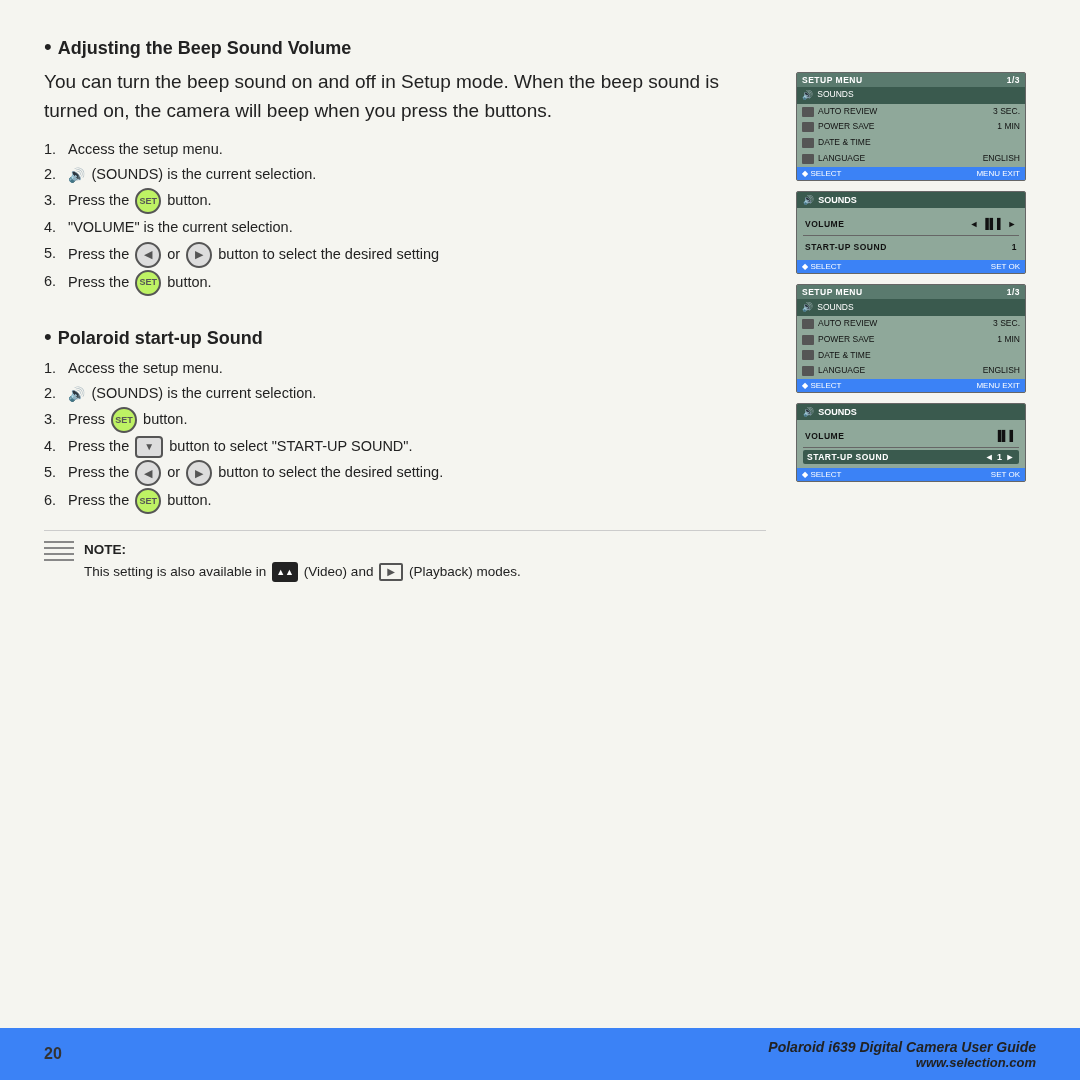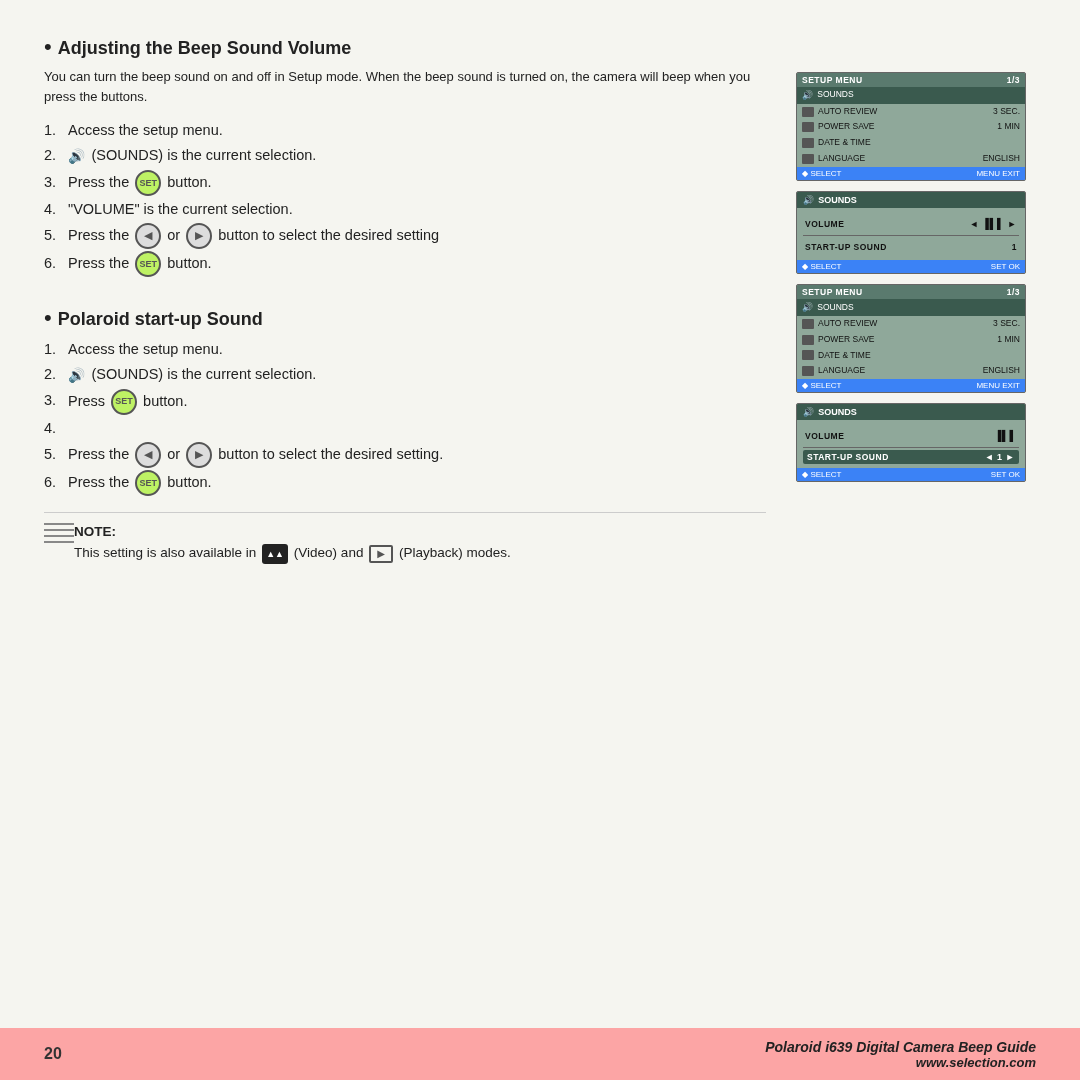--- a/index.html
+++ b/index.html
@@ -44,21 +44,21 @@
     .bullet-heading {
       display: flex;
       align-items: baseline;
       gap: 6px;
     }
     .bullet-dot {
       font-size: 22px;
       line-height: 1;
     }
     p.intro {
-      font-size: 13px;
+      font-size: 19px;
       line-height: 1.55;
       margin-bottom: 12px;
     }
     .steps {
       list-style: none;
       margin-bottom: 16px;
     }
     .steps li {
       font-size: 14.5px;
       line-height: 1.6;
@@ -192,40 +192,41 @@
       font-size: 10px;
     }
     .lcd-divider {
       border-top: 1px solid #666;
       margin: 2px 0;
     }
 
     
     .note-box {
       display: flex;
+      gap: 10px;
       align-items: flex-start;
       margin-top: 10px;
       padding: 8px 0 4px 0;
       border-top: 1px solid #ccc;
     }
     .note-text {
       font-size: 13.5px;
       line-height: 1.6;
     }
     .note-label {
       font-weight: bold;
       font-size: 13.5px;
     }
     
     .page-footer {
       position: absolute;
       bottom: 0;
       left: 0;
       right: 0;
-      background: #fca5a5;
+      background: #3b82f6;
       height: 52px;
       display: flex;
       align-items: center;
       justify-content: space-between;
       padding: 0 44px;
     }
     .footer-page-num {
       font-size: 16px;
       font-weight: bold;
       color: #333;
@@ -319,20 +320,23 @@
           </span>
         </li>
         <li>
           <span class="step-num">3.</span>
           <span>
             Press <span class="set-btn">SET</span> button.
           </span>
         </li>
         <li>
           <span class="step-num">4.</span>
+          <span>
+            Press the <span class="down-btn">▼</span> button to select "START-UP SOUND".
+          </span>
         </li>
         <li>
           <span class="step-num">5.</span>
           <span>
             Press the <span class="nav-btn">◀</span> or <span class="nav-btn">▶</span> button to select the desired setting.
           </span>
         </li>
         <li>
           <span class="step-num">6.</span>
           <span>
@@ -484,17 +488,17 @@
           <span style="font-size:8px;">SET OK</span>
         </div>
       </div>
 
     </div>
   </div>
 
   <div class="page-footer">
     <span class="footer-page-num">20</span>
     <div class="footer-right">
-      <div class="footer-title">Polaroid i639 Digital Camera Beep Guide</div>
+      <div class="footer-title">Polaroid i639 Digital Camera User Guide</div>
       <div class="footer-url">www.selection.com</div>
     </div>
   </div>
 </div>
 
 </body></html>

